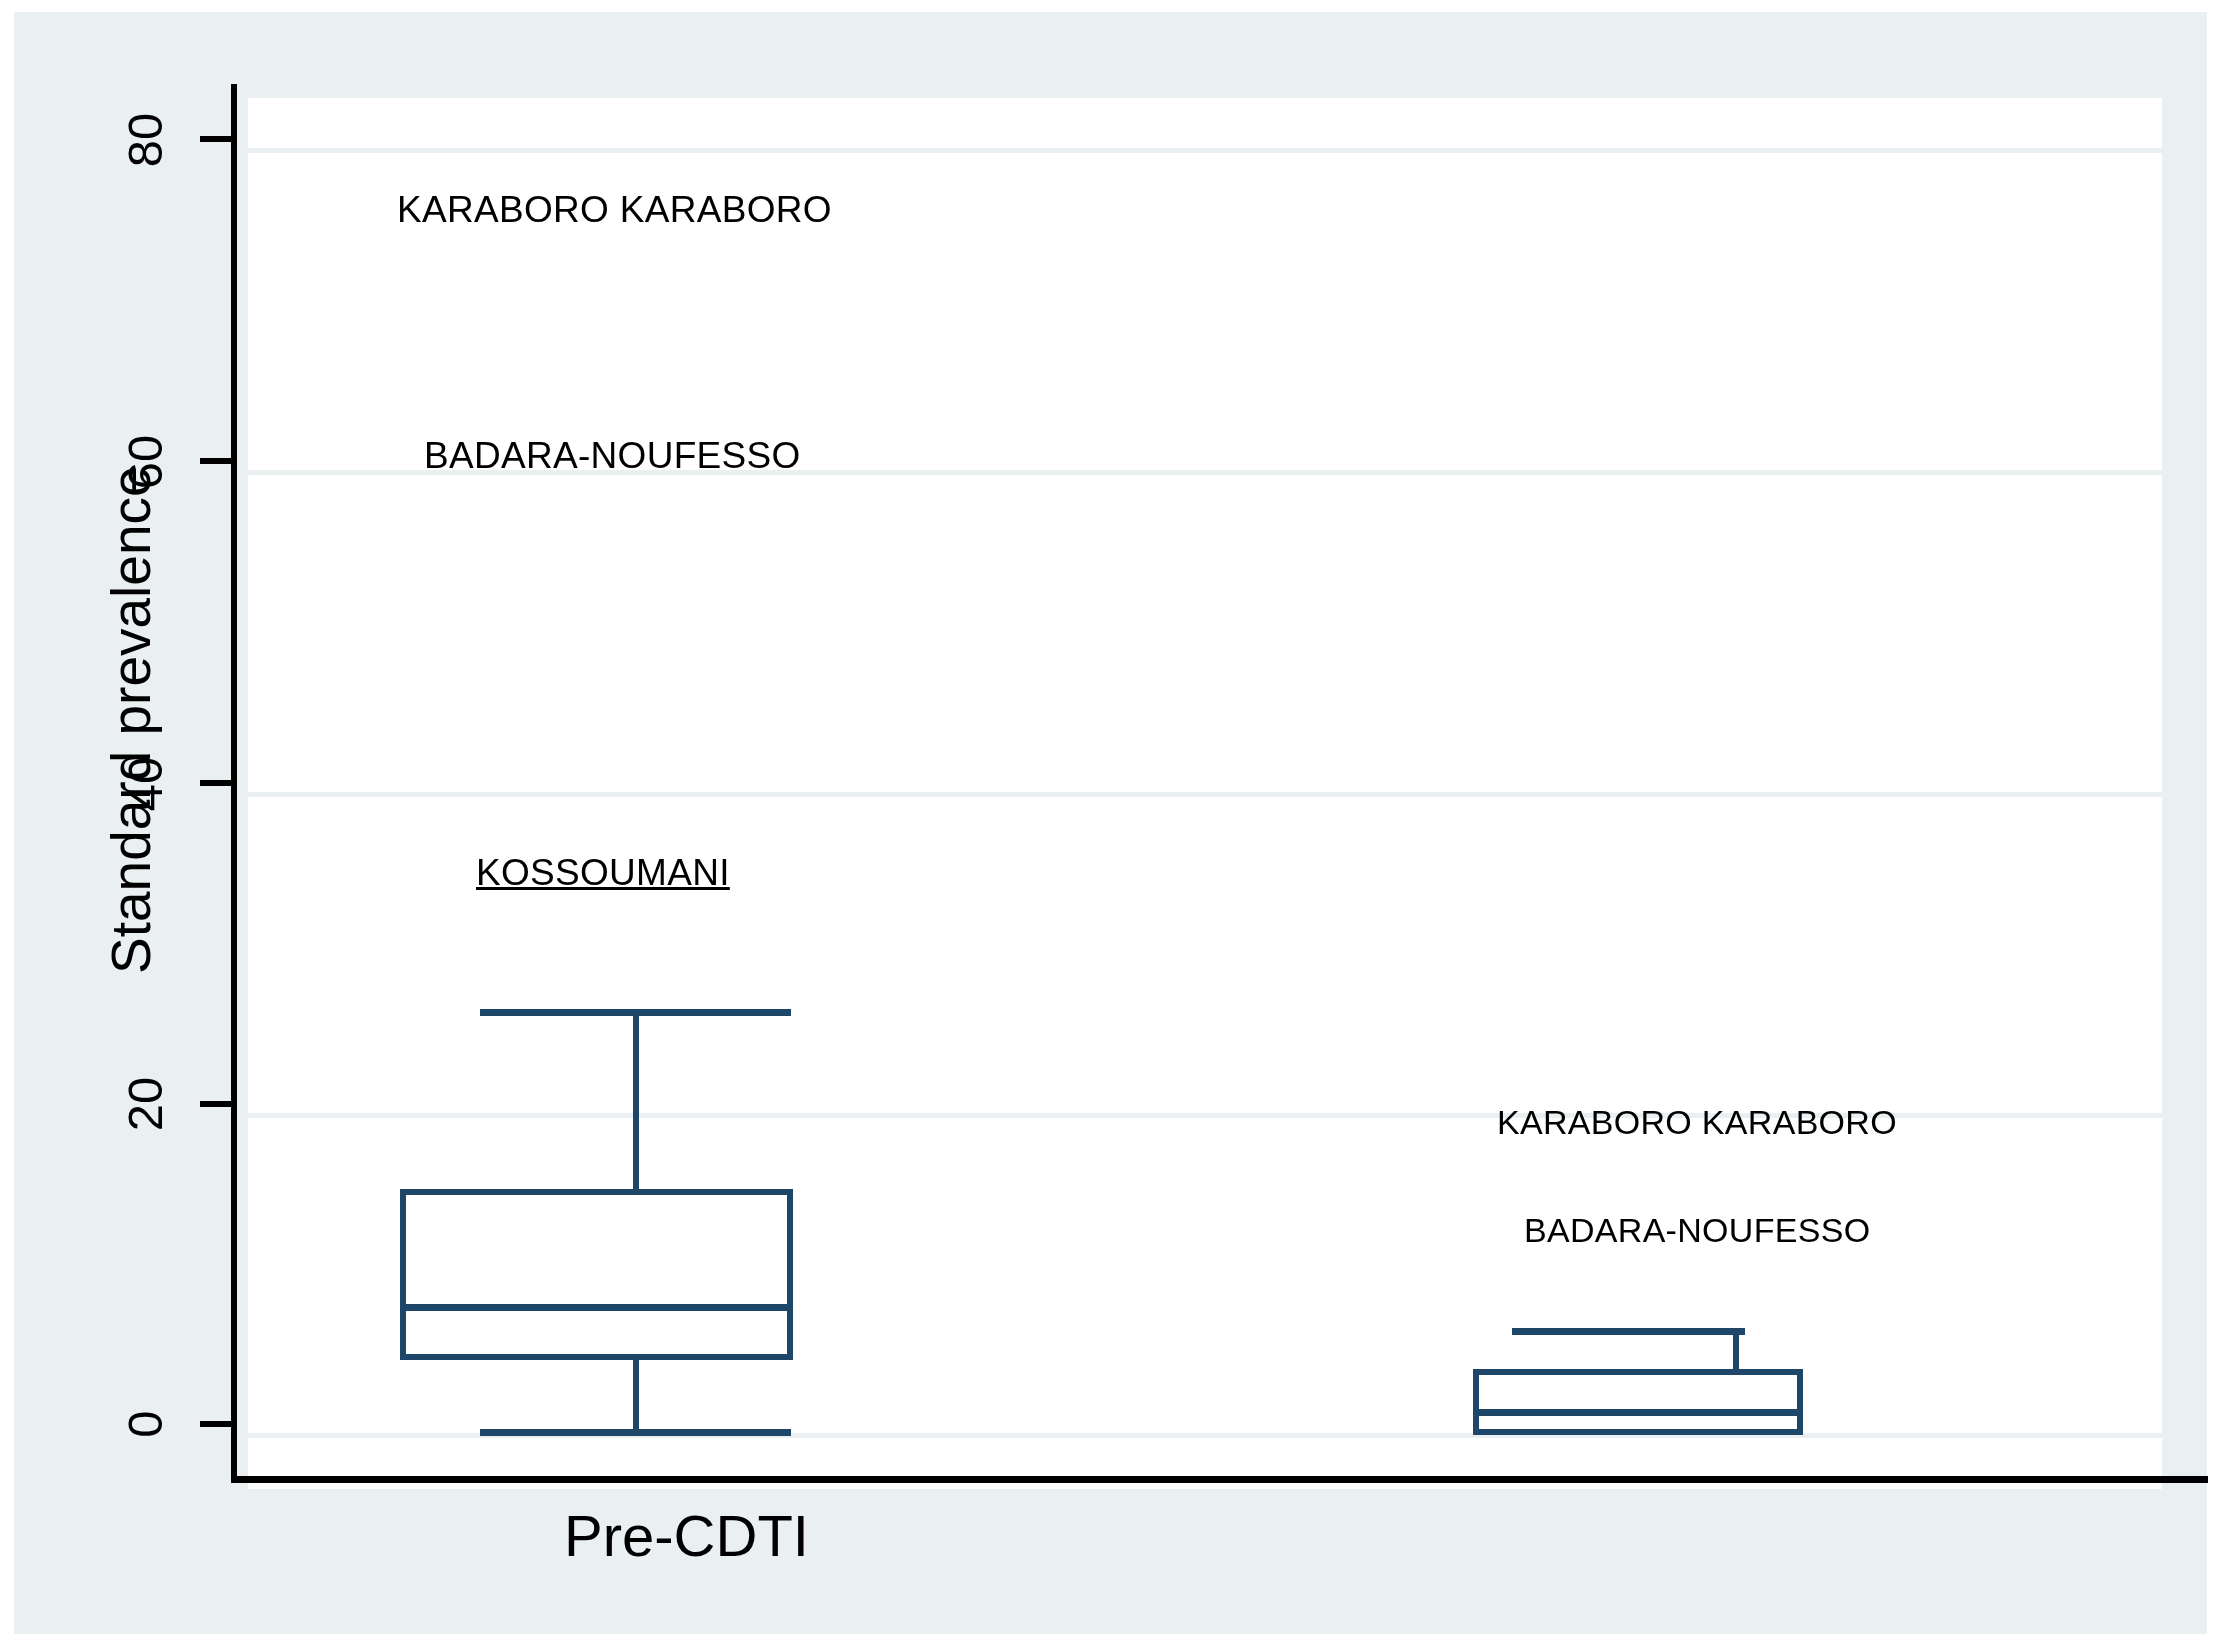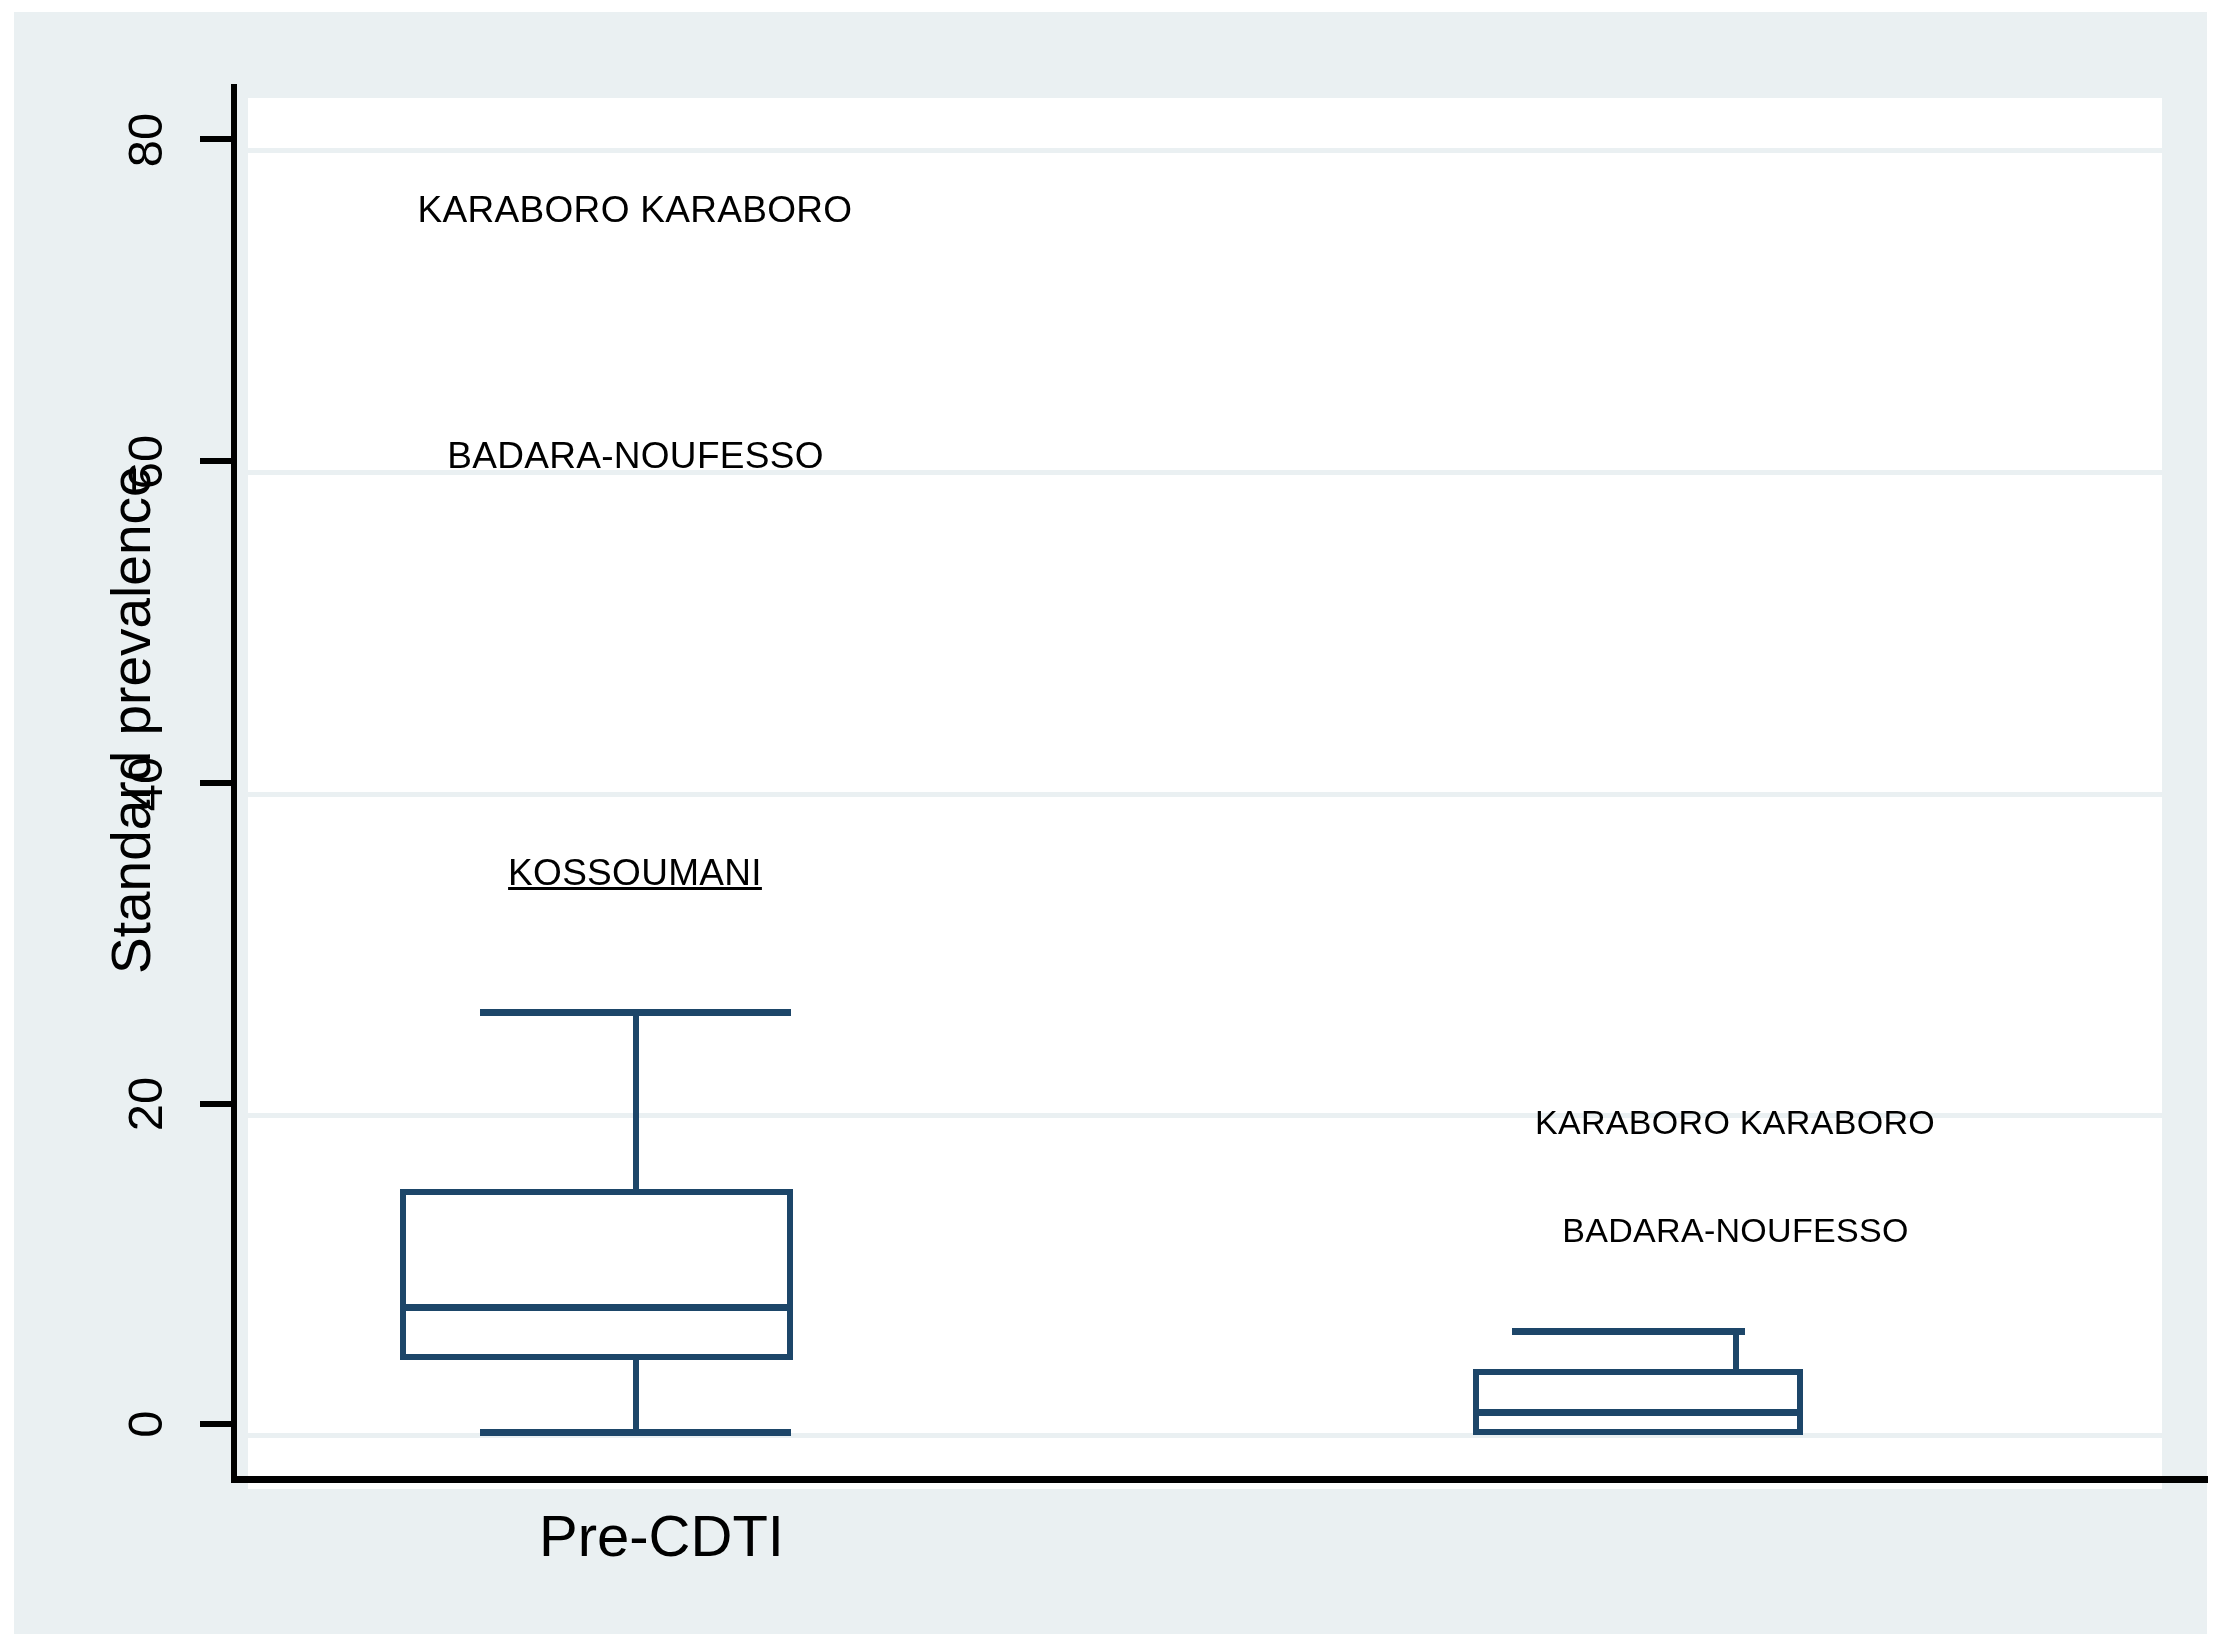--- a/index.html
+++ b/index.html
@@ -9,21 +9,21 @@
   #canvas{position:absolute;left:14px;top:12.4px;width:2193px;height:1622px;background:#eaf0f2;}
   
   #plotarea{position:absolute;left:234px;top:86px;width:1914px;height:1391px;background:#ffffff;}
   .gridline{position:absolute;left:0;width:1914px;height:4.4px;background:#eaf0f2;}
   .yaxis-line{position:absolute;left:231px;top:85px;width:6.2px;height:1397px;background:#000000;}
   .xaxis-line{position:absolute;left:231px;top:1476px;width:1977px;height:6.2px;background:#000000;}
   .ytick{position:absolute;width:32px;height:5.3px;background:#000000;}
   .yticklabel{position:absolute;font-size:49px;color:#000000;transform:rotate(-90deg);transform-origin:center center;white-space:nowrap;text-align:center;}
   #ylabel{position:absolute;font-size:55px;color:#000000;white-space:nowrap;transform:rotate(-90deg);transform-origin:left top;}
   .xticklabel{position:absolute;font-size:58px;color:#000000;white-space:nowrap;text-align:center;}
-  .outlier-label{position:absolute;font-size:37px;color:#000000;white-space:nowrap;text-align:center;letter-spacing:0.3px;}
+  .outlier-label{position:absolute;font-size:37px;color:#000000;white-space:nowrap;text-align:left;letter-spacing:0.3px;}
   .olabel-small{font-size:34px;}
   
   .bx-box{position:absolute;border:6.2px solid #1d4669;box-sizing:border-box;background:transparent;}
   .bx-median{position:absolute;height:6.2px;background:#1d4669;}
   .bx-whisker-v{position:absolute;width:6.2px;background:#1d4669;}
   .bx-cap{position:absolute;height:7px;background:#1d4669;}
 </style>
 </head>
 <body>
 
@@ -70,17 +70,17 @@
     <div class="ytick" style="left:186px;top:1409px;"></div>
 
     <div class="yticklabel" style="left:78px;top:100px;width:106px;">80</div>
     <div class="yticklabel" style="left:78px;top:422px;width:106px;">60</div>
     <div class="yticklabel" style="left:78px;top:744px;width:106px;">40</div>
     <div class="yticklabel" style="left:78px;top:1064px;width:106px;">20</div>
     <div class="yticklabel" style="left:104px;top:1384px;width:53px;">0</div>
 
     <div id="ylabel" style="left:85px;top:962px;">Standard prevalence</div>
 
-    <div class="xticklabel" style="left:427px;top:1490px;width:441px;">Pre-CDTI</div>
+    <div class="xticklabel" style="left:452px;top:1490px;width:441px;">Pre-CDTI</div>
 
   </div>
 </div>
 
 
 </body></html>

